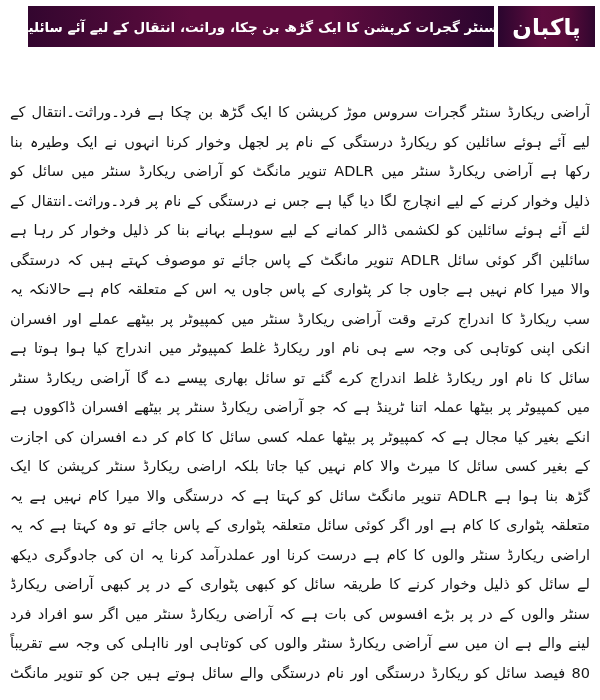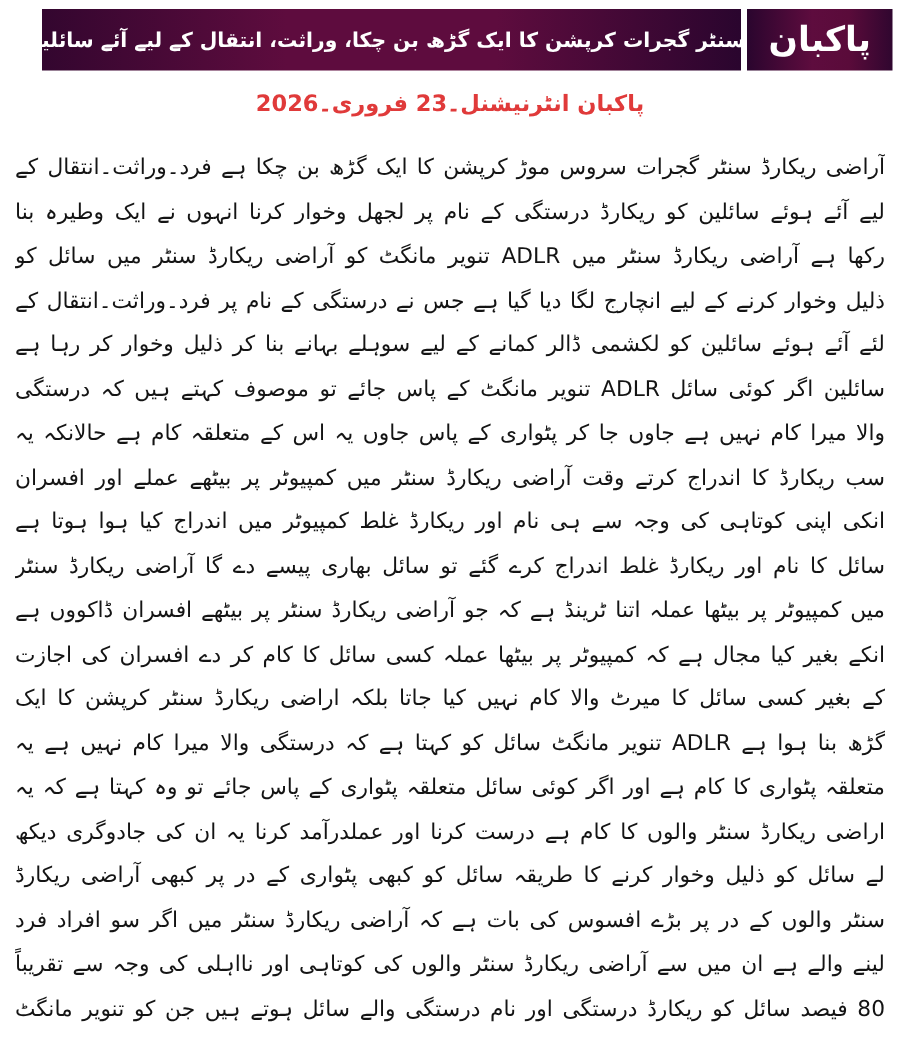--- a/index.html
+++ b/index.html
@@ -86,17 +86,16 @@
 
   <header class="masthead">
     <div class="logo-box">
       <span>پاکبان</span>
     </div>
     <div class="headline-box">
       <span>آراضی ریکارڈ سنٹر گجرات کرپشن کا ایک گڑھ بن چکا، وراثت، انتقال کے لیے آئے سائلین لجھل وخوار</span>
     </div>
   </header>
 
-  <div class="dateline">پاکبان انٹرنیشنل۔23 فروری۔2026</div>
 
   <div class="article-body">آراضی ریکارڈ سنٹر گجرات سروس موڑ کرپشن کا ایک گڑھ بن چکا ہے فرد۔وراثت۔انتقال کے لیے آئے ہوئے سائلین کو ریکارڈ درستگی کے نام پر لجھل وخوار کرنا انہوں نے ایک وطیرہ بنا رکھا ہے آراضی ریکارڈ سنٹر میں ADLR تنویر مانگٹ کو آراضی ریکارڈ سنٹر میں سائل کو ذلیل وخوار کرنے کے لیے انچارج لگا دیا گیا ہے جس نے درستگی کے نام پر فرد۔وراثت۔انتقال کے لئے آئے ہوئے سائلین کو لکشمی ڈالر کمانے کے لیے سوہلے بہانے بنا کر ذلیل وخوار کر رہا ہے سائلین اگر کوئی سائل ADLR تنویر مانگٹ کے پاس جائے تو موصوف کہتے ہیں کہ درستگی والا میرا کام نہیں ہے جاوں جا کر پٹواری کے پاس جاوں یہ اس کے متعلقہ کام ہے حالانکہ یہ سب ریکارڈ کا اندراج کرتے وقت آراضی ریکارڈ سنٹر میں کمپیوٹر پر بیٹھے عملے اور افسران انکی اپنی کوتاہی کی وجہ سے ہی نام اور ریکارڈ غلط کمپیوٹر میں اندراج کیا ہوا ہوتا ہے سائل کا نام اور ریکارڈ غلط اندراج کرے گئے تو سائل بھاری پیسے دے گا آراضی ریکارڈ سنٹر میں کمپیوٹر پر بیٹھا عملہ اتنا ٹرینڈ ہے کہ جو آراضی ریکارڈ سنٹر پر بیٹھے افسران ڈاکووں ہے انکے بغیر کیا مجال ہے کہ کمپیوٹر پر بیٹھا عملہ کسی سائل کا کام کر دے افسران کی اجازت کے بغیر کسی سائل کا میرٹ والا کام نہیں کیا جاتا بلکہ اراضی ریکارڈ سنٹر کرپشن کا ایک گڑھ بنا ہوا ہے ADLR تنویر مانگٹ سائل کو کہتا ہے کہ درستگی والا میرا کام نہیں ہے یہ متعلقہ پٹواری کا کام ہے اور اگر کوئی سائل متعلقہ پٹواری کے پاس جائے تو وہ کہتا ہے کہ یہ اراضی ریکارڈ سنٹر والوں کا کام ہے درست کرنا اور عملدرآمد کرنا یہ ان کی جادوگری دیکھ لے سائل کو ذلیل وخوار کرنے کا طریقہ سائل کو کبھی پٹواری کے در پر کبھی آراضی ریکارڈ سنٹر والوں کے در پر بڑے افسوس کی بات ہے کہ آراضی ریکارڈ سنٹر میں اگر سو افراد فرد لینے والے ہے ان میں سے آراضی ریکارڈ سنٹر والوں کی کوتاہی اور نااہلی کی وجہ سے تقریباً 80 فیصد سائل کو ریکارڈ درستگی اور نام درستگی والے سائل ہوتے ہیں جن کو تنویر مانگٹ صاحب کھجل وخوار کر رہا ہے بلکہ باوثوق ذرائع سے معلوم ہوا ہے کہ آراضی ریکارڈ سنٹر میں سرے عام کرپشن کی جاتی ہے شہر کی عوام کی ڈی سی او گجرات نور العین قریشی صاحبہ سے اپیل کی جاتی ہے کہ آراضی ریکارڈ سنٹر میں افسران اور کمپیوٹر والے عملے کی تربیت کی جائے جناب اپکا شمار ضلع کے نہیں بلکہ پنجاب کے ایماندار اور مختی اور نڈر افسران میں ہوتا ہے جناب کمشنر گوجرانوالہ نوید حیدر شیرازی صاحب اور ڈی سی او گجرات نور العین قریشی صاحبہ آراضی ریکارڈ سنٹر میں ADLR تنویر مانگٹ کو فوری طور پر تبدیل کیا جائے اور کسی ذمہدران ADLR کو تعینات کیا جائے اور جو جو آراضی ریکارڈ سنٹر میں کرپشن کی دلدل میں پھنسے ہوئے ہیں ان کو بھی فورا تبدیل کیا جائے آراضی ریکارڈ سنٹر میں بڑا ہی سائل کو ذلیل وخوار کیا جا رہا ہے ریکارڈ اور نام درستگی کے عوض شہر کی عوام جلد سے جلد نوٹس کی منتظر ہے۔انجم علی مرزا ویب ایسوسیئیشن</div>
 
 </div>
 
 </body></html>

